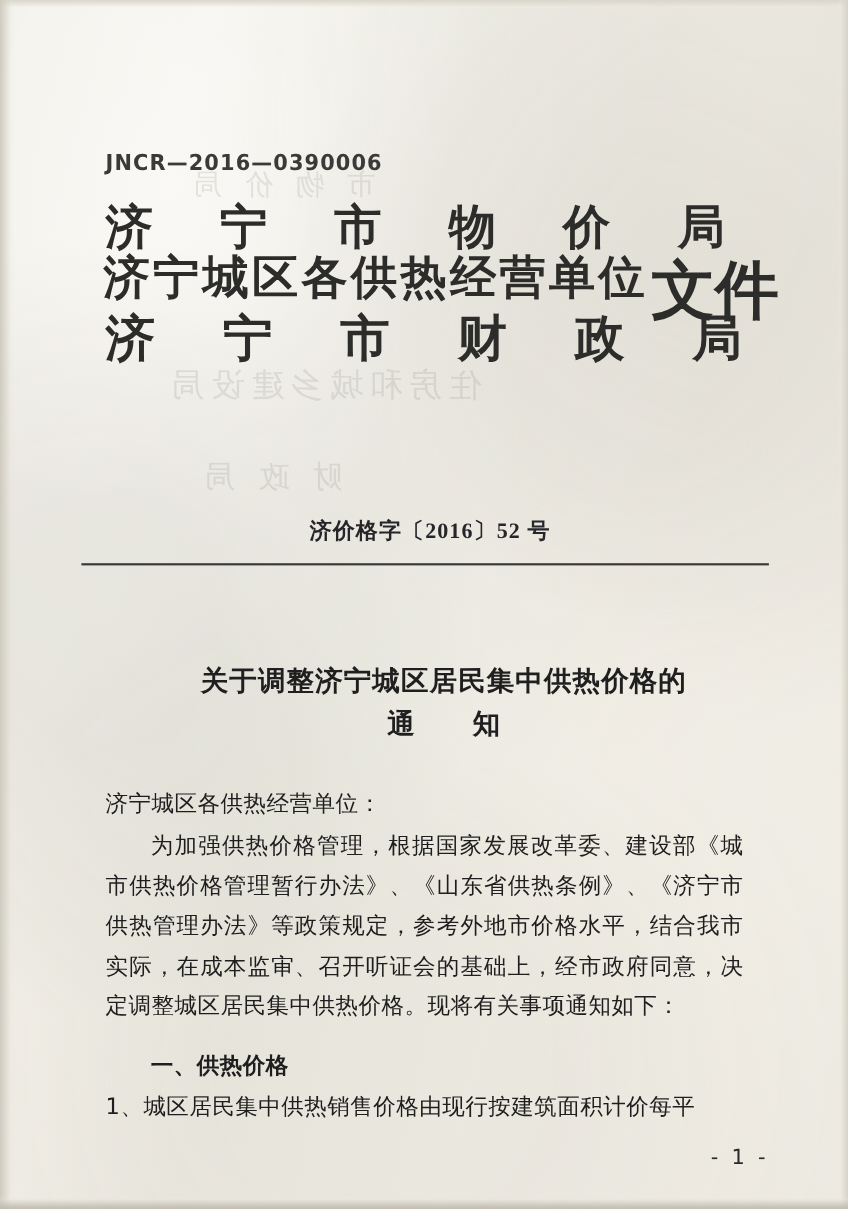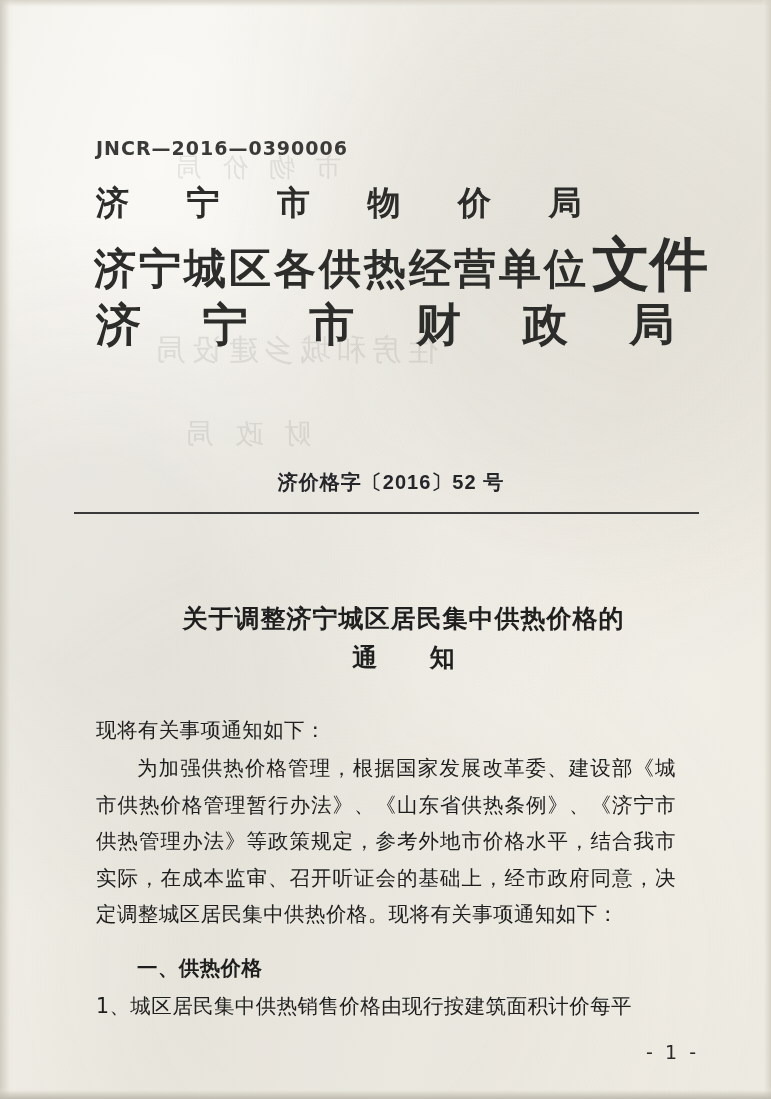--- a/index.html
+++ b/index.html
@@ -92,23 +92,23 @@
     width: 600px;
   }
   .mast-line {
     color: #2c2c2a;
     font-weight: 700;
     line-height: 1.0;
     white-space: nowrap;
     font-family: "DejaVu Sans", sans-serif;
   }
   .mast-line.l1 {
-    font-size: 33px;
+    font-size: 43px;
     letter-spacing: 23px;
-    margin-bottom: 29px;
+    margin-bottom: 2px;
     text-indent: 2px;
   }
   .mast-line.l2 {
     font-size: 42px;
     letter-spacing: 3px;
     margin-bottom: 12px;
   }
   .mast-line.l3 {
     font-size: 45px;
     letter-spacing: 23px;
@@ -129,21 +129,21 @@
   .serial {
     position: absolute;
     left: 0;
     right: 0;
     top: 469px;
     text-align: center;
     font-size: 20px;
     color: #26262a;
     font-weight: 600;
     letter-spacing: 1px;
-    font-family: Liberation Sans, sans-serif;
+    font-family: Liberation Serif, serif;
     padding-left: 11px;
   }
 
   .rule {
     position: absolute;
     left: 74px;
     top: 512px;
     width: 625px;
     height: 2px;
     background: #3a3a38;
@@ -227,20 +227,20 @@
 
   <div class="serial">济价格字〔2016〕52 号</div>
   <div class="rule"></div>
 
   <div class="title">
     <div>关于调整济宁城区居民集中供热价格的</div>
     <div class="l2">通 知</div>
   </div>
 
   <div class="body">
-    <p>现将有关事项通知如下：</p>
+    <p>济宁城区各供热经营单位：</p>
     <p class="indent">为加强供热价格管理，根据国家发展改革委、建设部《城市供热价格管理暂行办法》、《山东省供热条例》、《济宁市供热管理办法》等政策规定，参考外地市价格水平，结合我市实际，在成本监审、召开听证会的基础上，经市政府同意，决定调整城区居民集中供热价格。现将有关事项通知如下：</p>
     <p class="heading">一、供热价格</p>
     <p>1、城区居民集中供热销售价格由现行按建筑面积计价每平</p>
   </div>
 
   <div class="page-num">- 1 -</div>
 </div>
 
 </body></html>

